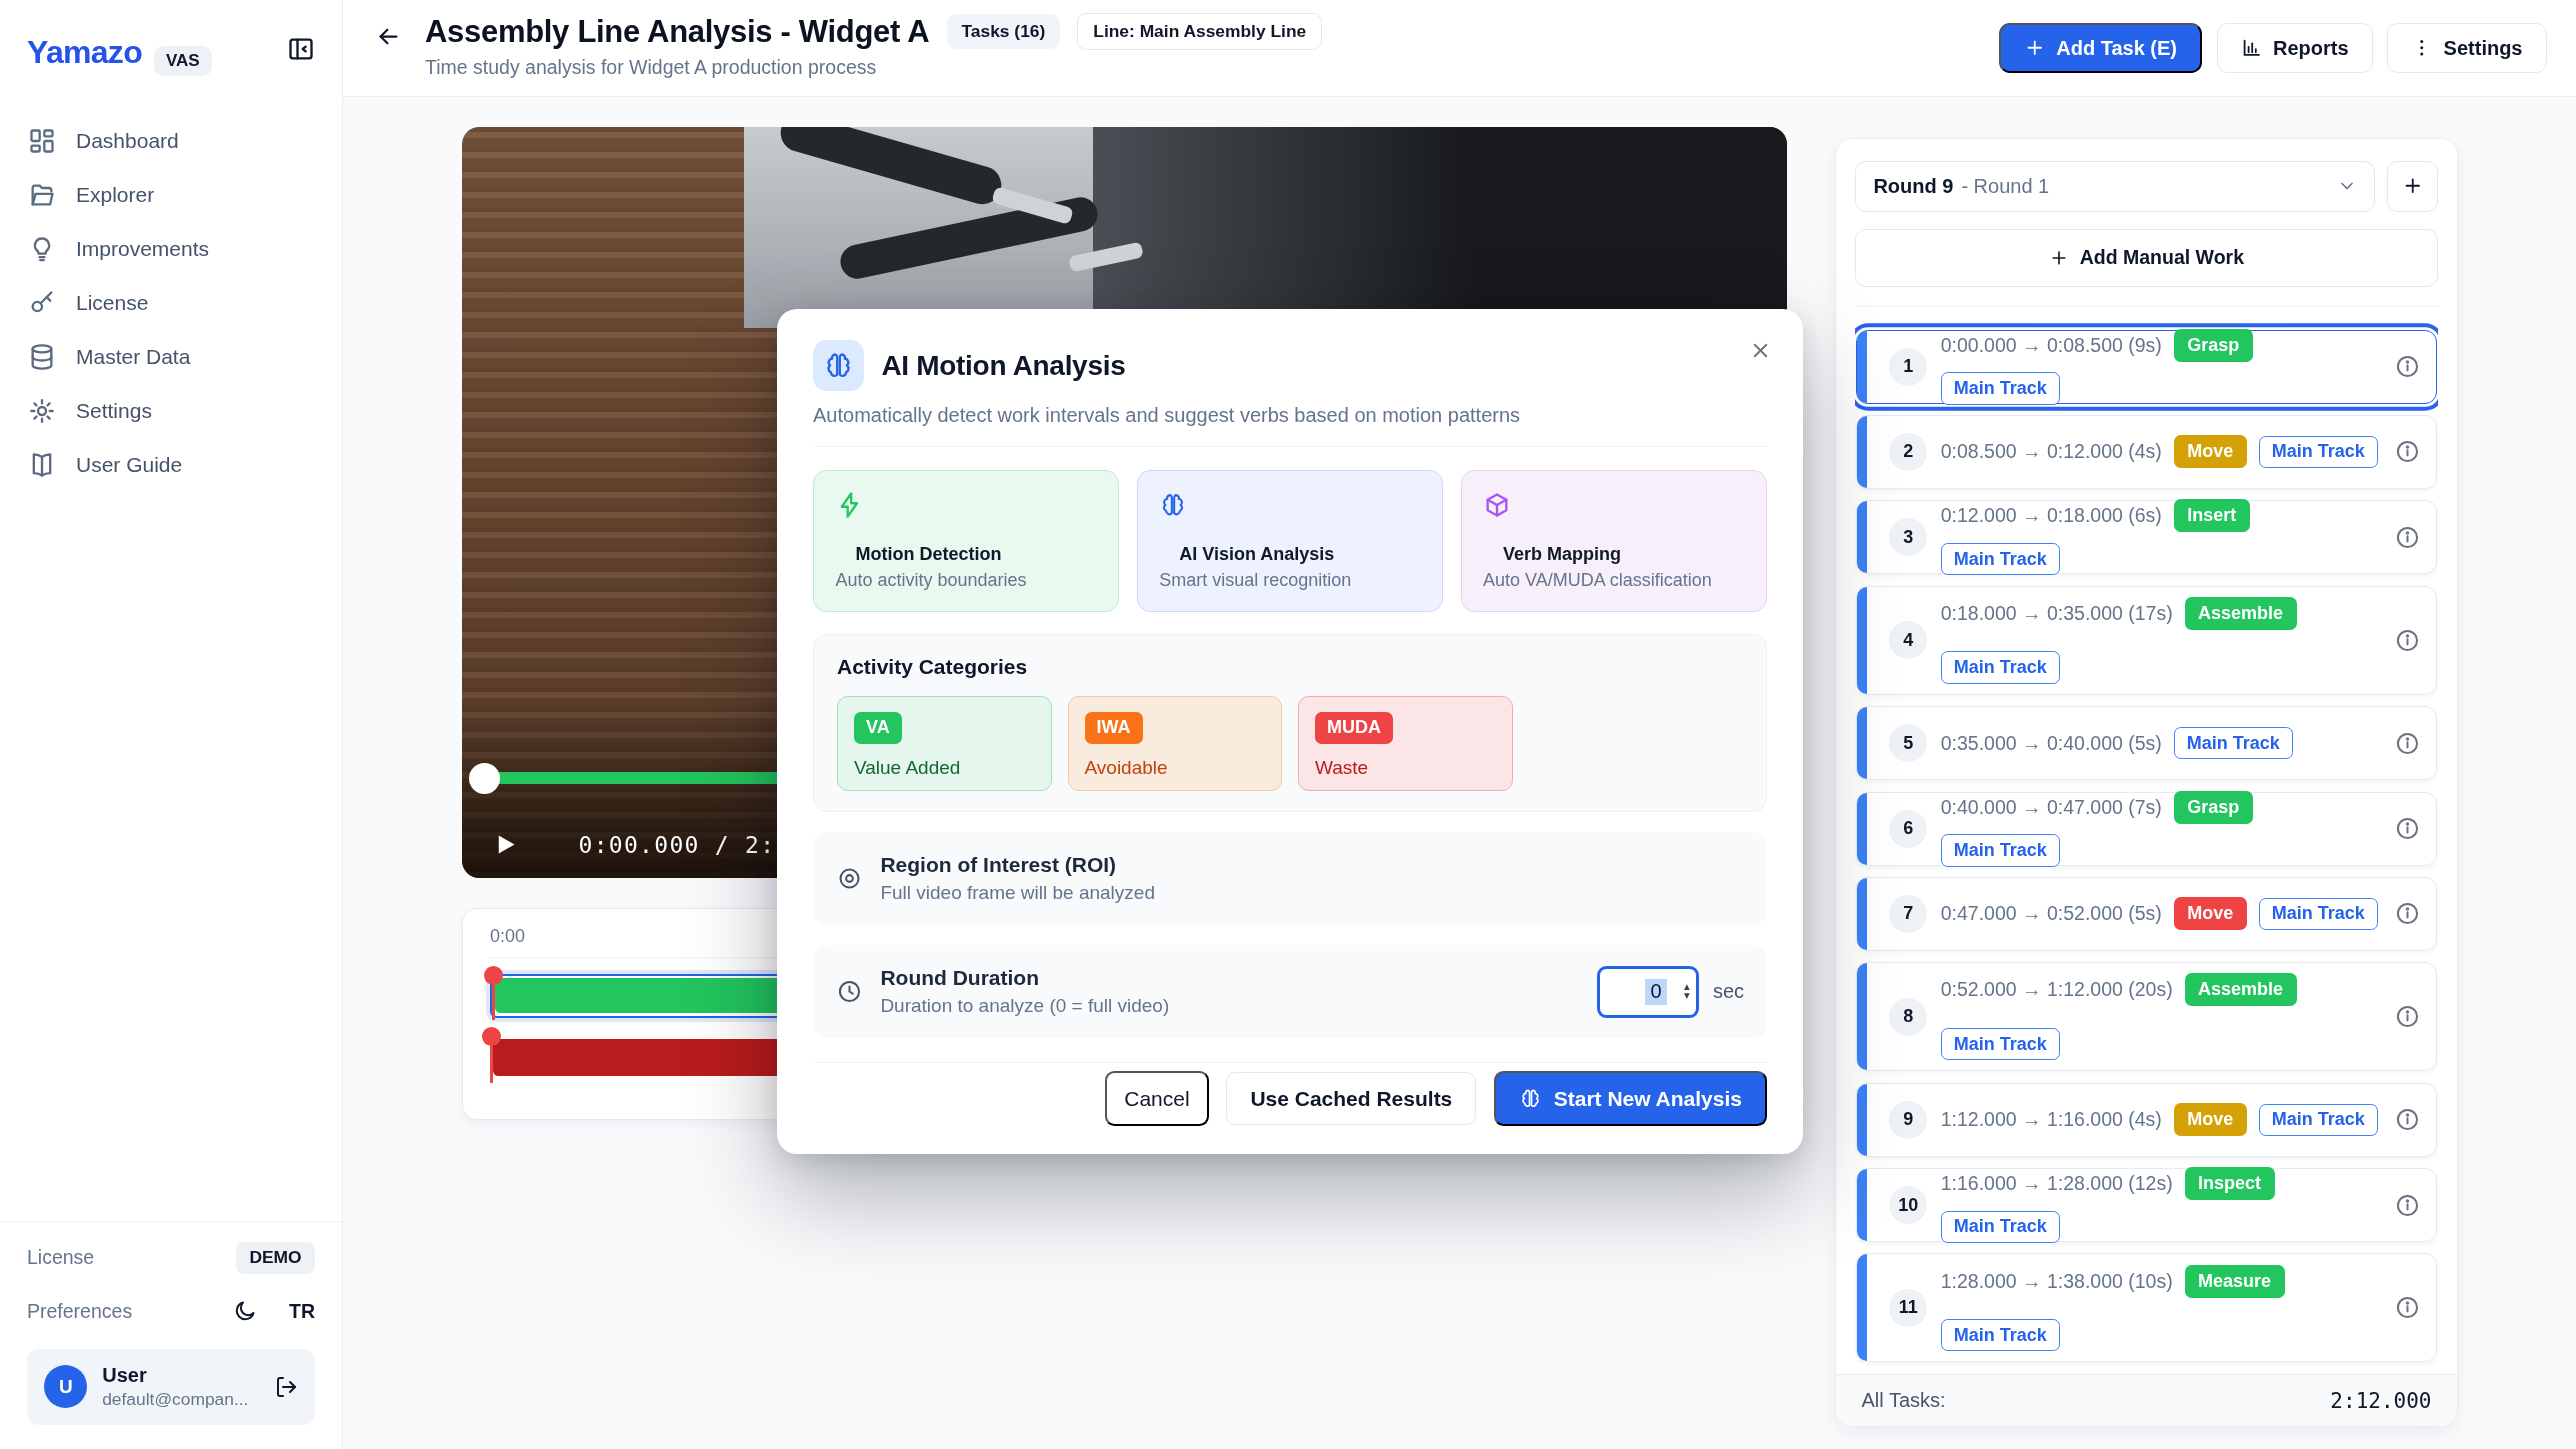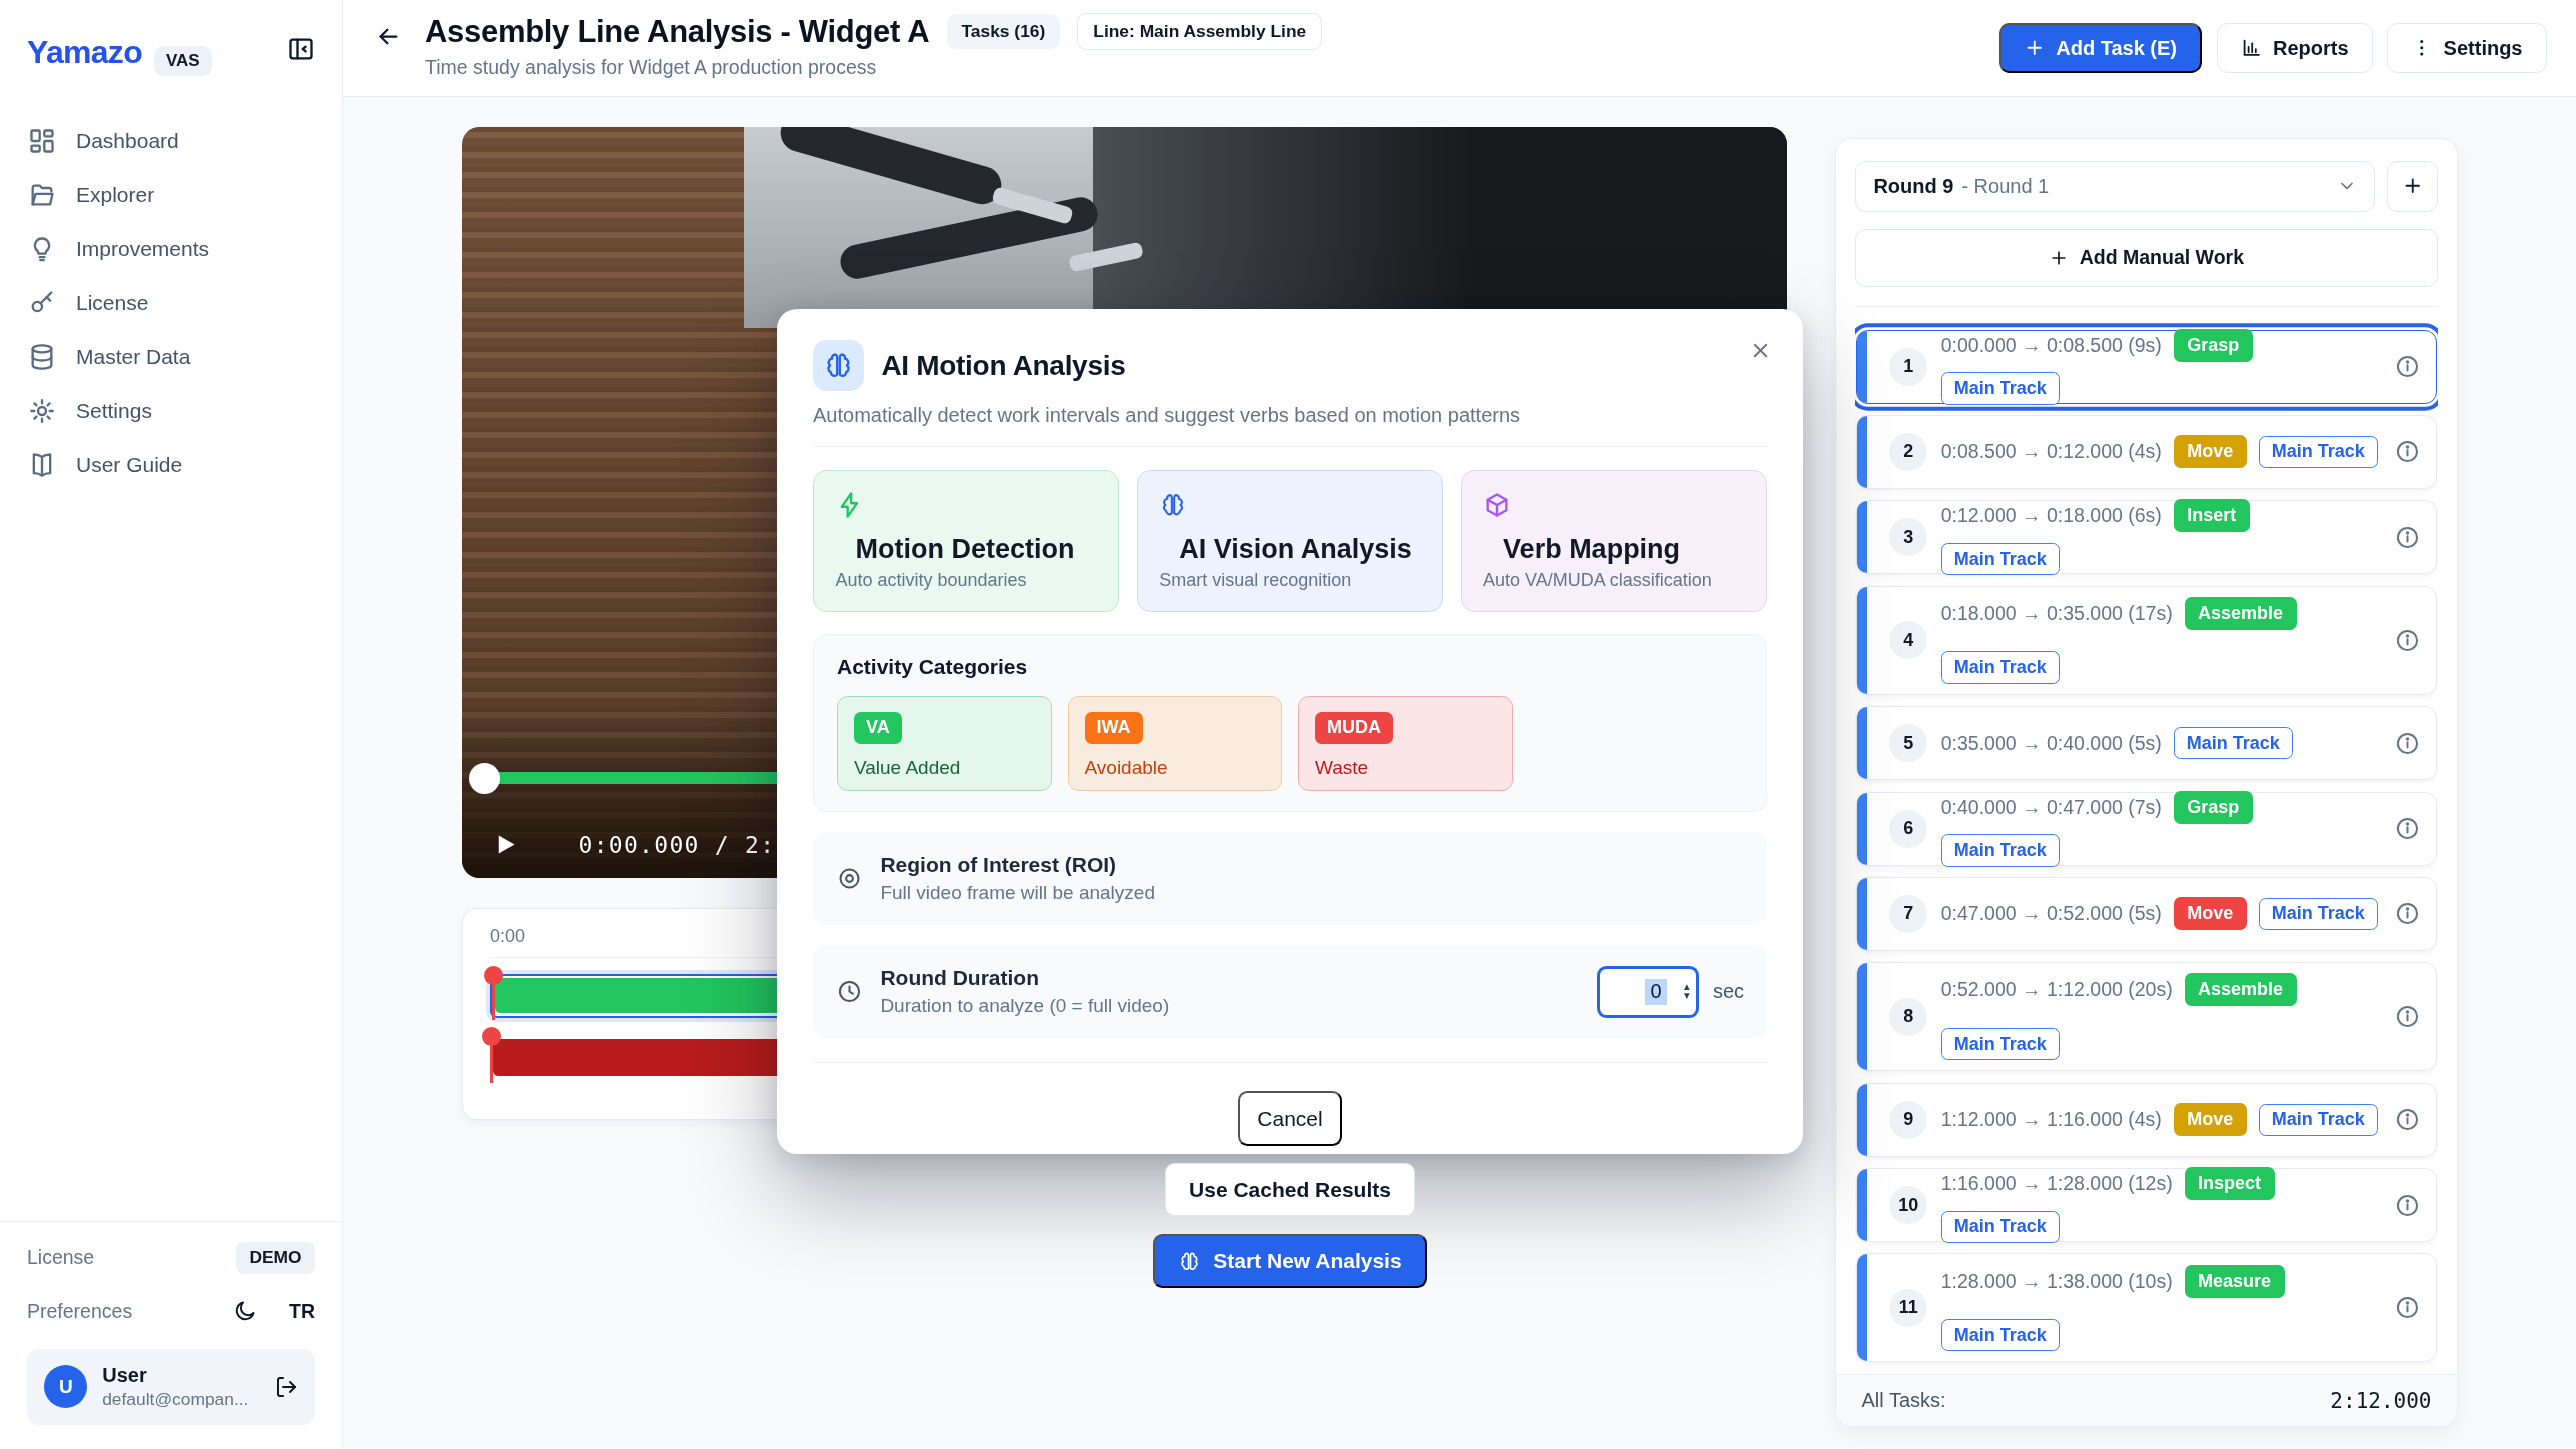--- a/index.html
+++ b/index.html
@@ -154,39 +154,39 @@
   .modal-icon-tile { width: 51px; height: 51px; border-radius: 13.4px; background: #dbeafe; display: flex; align-items: center; justify-content: center; color: #2563eb; flex: none; }
   .modal-icon-tile svg { width: 31px; height: 31px; }
   .modal-title { font-size: 28px; font-weight: 700; letter-spacing: -0.3px; }
   .modal-close { position: absolute; right: 31px; top: 29.5px; color: #64748b; cursor: pointer; }
   .modal-close svg { width: 23px; height: 23px; }
   .modal-sub { margin-top: 13.4px; font-size: 20px; color: #64748b; }
   .modal-divider { margin-top: 19px; border-top: 1.3px solid #eef1f5; }
   .features { margin-top: 23px; display: grid; grid-template-columns: 1fr 1fr 1fr; gap: 17.4px; }
   .feature { border: 1.3px solid; border-radius: 13.4px; padding: 20px 21.5px; height: 142px; display: flex; flex-direction: column; }
   .feature svg { width: 28px; height: 28px; }
-  .feature-title { margin-top: auto; font-size: 27px; font-weight: 600; color: #111827; padding-left: 20px; }
+  .feature-title { margin-top: auto; font-size: 18px; font-weight: 600; color: #111827; padding-left: 20px; }
   .feature-desc { margin-top: 5.4px; font-size: 18px; color: #64748b; }
   .categories { margin-top: 21.5px; background: #f8fafc; border: 1.3px solid #edf0f4; border-radius: 13.4px; padding: 20px 23px; }
   .cat-title { font-size: 21px; font-weight: 600; }
   .cat-grid { margin-top: 17.4px; display: grid; grid-template-columns: 1fr 1fr 1fr 1fr; gap: 16px; }
   .cat-chip { border: 1.3px solid; border-radius: 10.7px; padding: 14.8px 16px; height: 95px; }
   .cat-badge { display: inline-block; color: #fff; border-radius: 6.7px; padding: 5.4px 12px; font-size: 18px; font-weight: 700; }
   .cat-label { margin-top: 13.4px; font-size: 19px; font-weight: 500; }
   .opt-card { margin-top: 20px; background: #f8fafc; border-radius: 13.4px; padding: 17.4px 23px; display: flex; align-items: center; gap: 17.4px; min-height: 93px; }
   .opt-icon { color: #475569; flex: none; }
   .opt-icon svg { width: 27px; height: 27px; }
   .opt-title { font-size: 21px; font-weight: 600; color: #1e293b; }
   .opt-desc { margin-top: 5.4px; font-size: 19px; color: #64748b; }
   .duration-right { margin-left: auto; display: flex; align-items: center; gap: 13.4px; }
   .spinbox { position: relative; width: 102px; height: 52px; background: #fff; border: 3.4px solid #2563eb; border-radius: 9.4px; display: flex; align-items: center; justify-content: flex-end; padding-right: 29.5px; cursor: text; }
   .spin-value { background: #bcd7fe; font-size: 20px; padding: 1.3px 5.4px; }
   .spin-arrows { position: absolute; right: 6.7px; top: 50%; transform: translateY(-50%); display: flex; flex-direction: column; align-items: center; line-height: 0.85; font-size: 11.4px; color: #334155; cursor: pointer; }
   .sec-label { font-size: 20px; color: #475569; }
-  .modal-footer { margin-top: 24px; border-top: 1.3px solid #eef1f5; padding-top: 28px; display: flex; justify-content: flex-end; align-items: center; gap: 17.4px; flex-direction: column; }
+  .modal-footer { margin-top: 24px; border-top: 1.3px solid #eef1f5; padding-top: 8px; display: flex; justify-content: flex-end; align-items: center; gap: 17.4px; }
   .btn-ghost { background: #fff; color: #0f172a; font-size: 21px; font-weight: 500; padding: 13.4px 17.4px; border-radius: 9.4px; cursor: pointer; }
   .btn-cached { background: #fff; border: 1.3px solid #e2e8f0; color: #0f172a; font-size: 21px; font-weight: 600; padding: 13.4px 23px; border-radius: 9.4px; cursor: pointer; }
   .btn-start { background: #2563eb; color: #fff; font-size: 21px; font-weight: 600; padding: 13.4px 23px; border-radius: 9.4px; display: flex; align-items: center; gap: 12px; cursor: pointer; }
   .btn-start svg { width: 23px; height: 23px; }
 </style>
 </head>
 <body>
 
 <div class="app">
 

